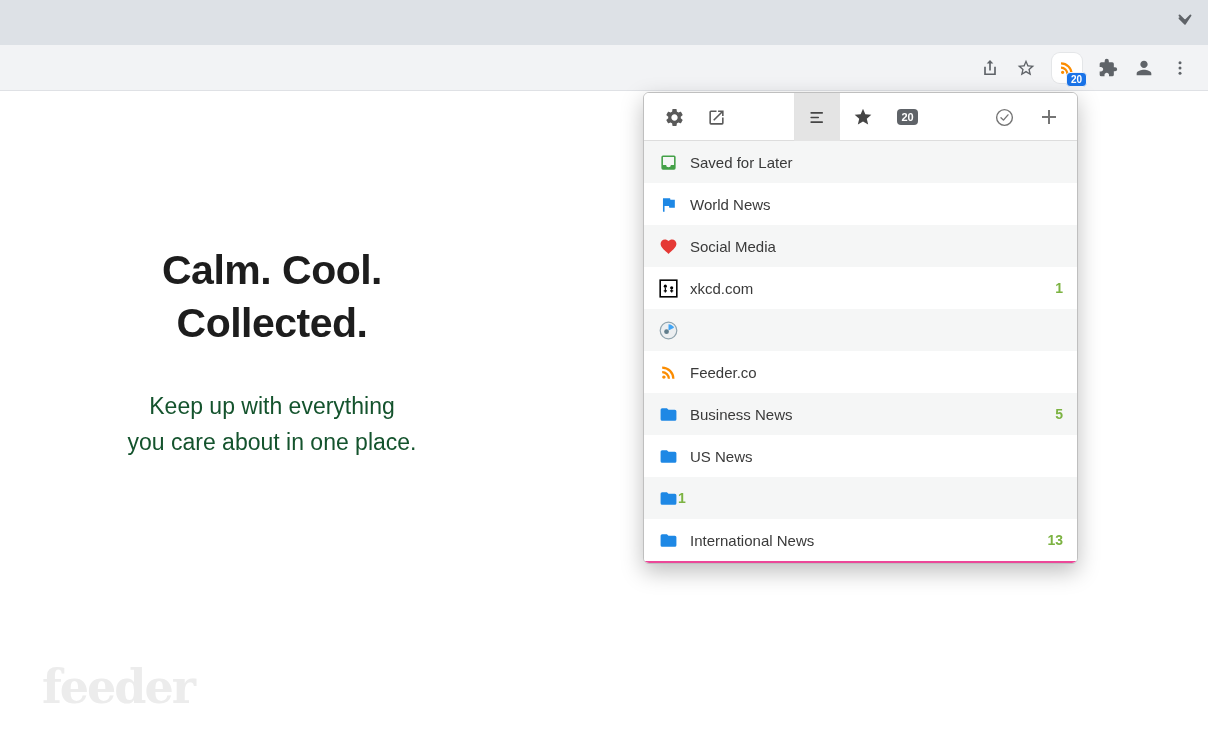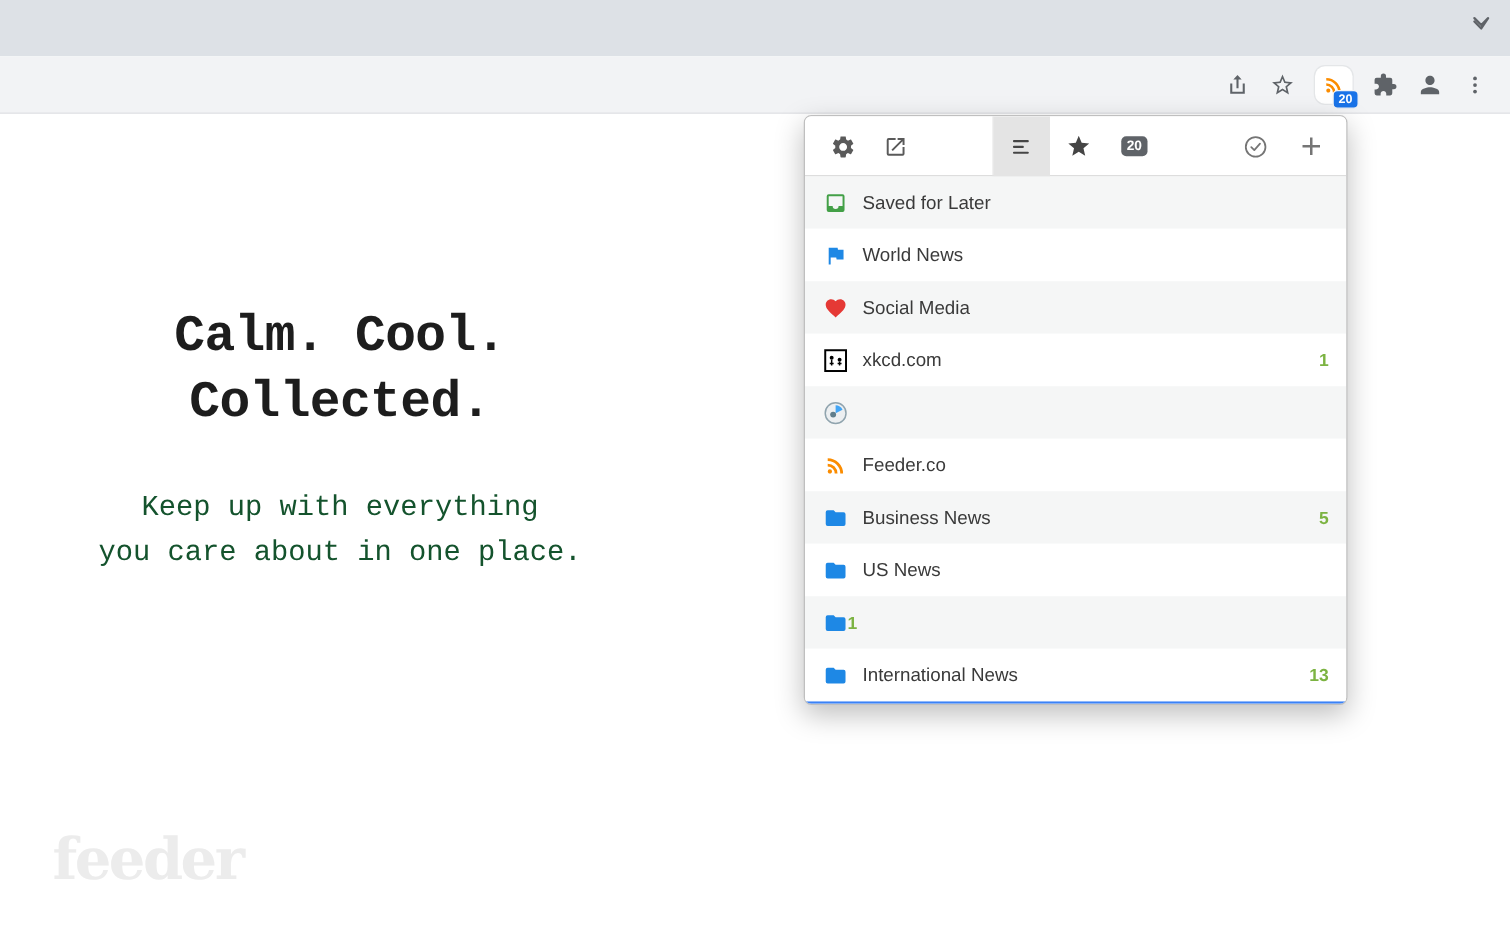--- a/index.html
+++ b/index.html
@@ -22,21 +22,21 @@
     display:flex; align-items:center; justify-content:center; margin:0 8px;
     box-shadow:0 0 0 1px #e4e6e8;
   }
   .feeder-badge {
     position:absolute; right:-5px; bottom:-4px;
     background:#1a73e8; color:#fff; font-size:10px; font-weight:bold;
     padding:1px 4px; border-radius:4px; border:1.5px solid #f2f3f5; line-height:11px;
   }
 
   
-  .hero { position:absolute; left:57px; top:244px; width:430px; text-align:center;font-family:Liberation Mono, monospace; }
+  .hero { position:absolute; left:57px; top:244px; width:430px; text-align:center; }
   .hero h1 { font-size:41px; line-height:53px; font-weight:bold; color:#1d1d1d; letter-spacing:-0.5px; }
   .hero p { margin-top:38px; font-size:23px; line-height:36px; color:#14532d; }
   .feeder-logo {
     position:absolute; left:42px; bottom:36px;
     font-family:"DejaVu Serif", serif; font-weight:bold;
     font-size:46px; color:#ececec; letter-spacing:-2px;
   }
 
   
   .popup {
@@ -51,21 +51,21 @@
   .seg { position:absolute; left:150px; top:0; height:48px; display:flex; border-left:1px solid #e3e3e3; }
   .seg-btn { width:45px; height:48px; display:flex; align-items:center; justify-content:center; cursor:pointer; }
   .seg-btn.active { background:#e4e4e4; }
   .unread-chip {
     background:#5f6368; color:#fff; font-size:11px; font-weight:bold;
     padding:2px 4px; border-radius:4px; line-height:12px;
   }
   .pt-check { left:340px; }
   .pt-plus { right:8px; }
 
-  .popup-list { border-bottom:2px solid #3b82f6; }
+  .popup-list { border-bottom:2px solid #ec4899; }
   .row { height:42px; display:flex; align-items:center; padding:0 14px; cursor:pointer; }
   .row:nth-child(odd) { background:#f5f6f6; }
   .row:nth-child(even) { background:#ffffff; }
   .row .ric { width:20px; height:20px; display:flex; align-items:center; justify-content:center; flex:0 0 20px; }
   .row .rlabel { margin-left:12px; font-size:15px; color:#3a3a3a; flex:1; }
   .row .rcount { font-size:14px; font-weight:bold; color:#7cb342; }
 </style>
 </head>
 <body>
 

